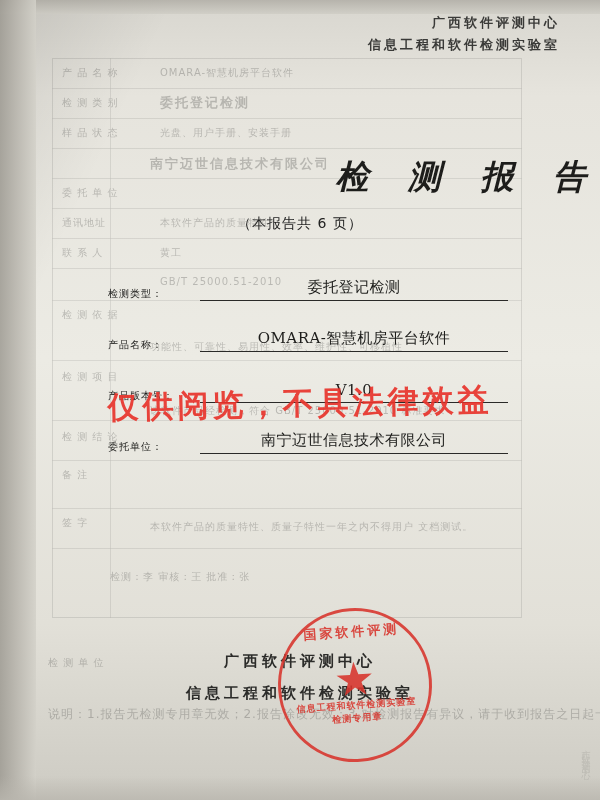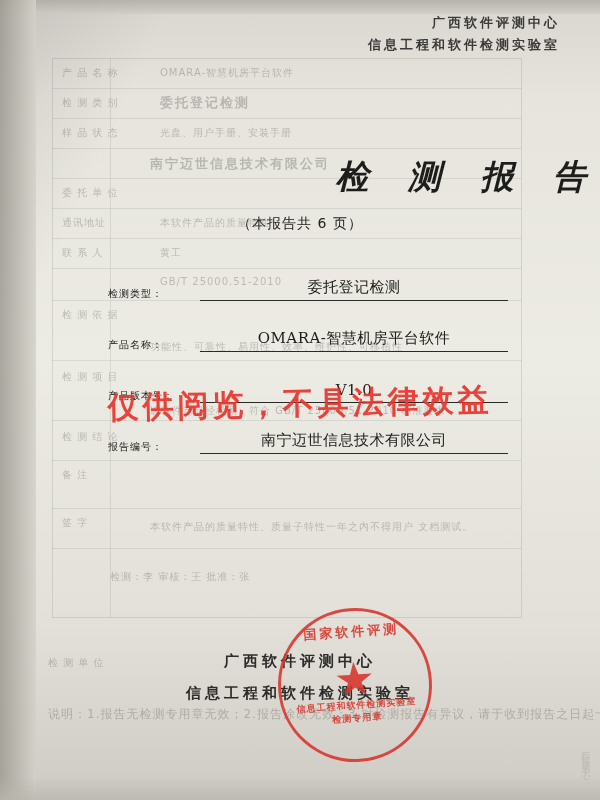--- a/index.html
+++ b/index.html
@@ -206,21 +206,21 @@
     </div>
     <div class="frow">
       <div class="flabel">产品名称：</div>
       <div class="fvalue">OMARA-智慧机房平台软件</div>
     </div>
     <div class="frow">
       <div class="flabel">产品版本号：</div>
       <div class="fvalue">V1.0</div>
     </div>
     <div class="frow">
-      <div class="flabel">报告编号：</div>
+      <div class="flabel">委托单位：</div>
       <div class="fvalue">南宁迈世信息技术有限公司</div>
     </div>
   </div>
 
   <div class="watermark">仅供阅览，不具法律效益</div>
 
   <div class="foot foot1">广西软件评测中心</div>
   <div class="foot foot2">信息工程和软件检测实验室</div>
 
   <div class="seal">

